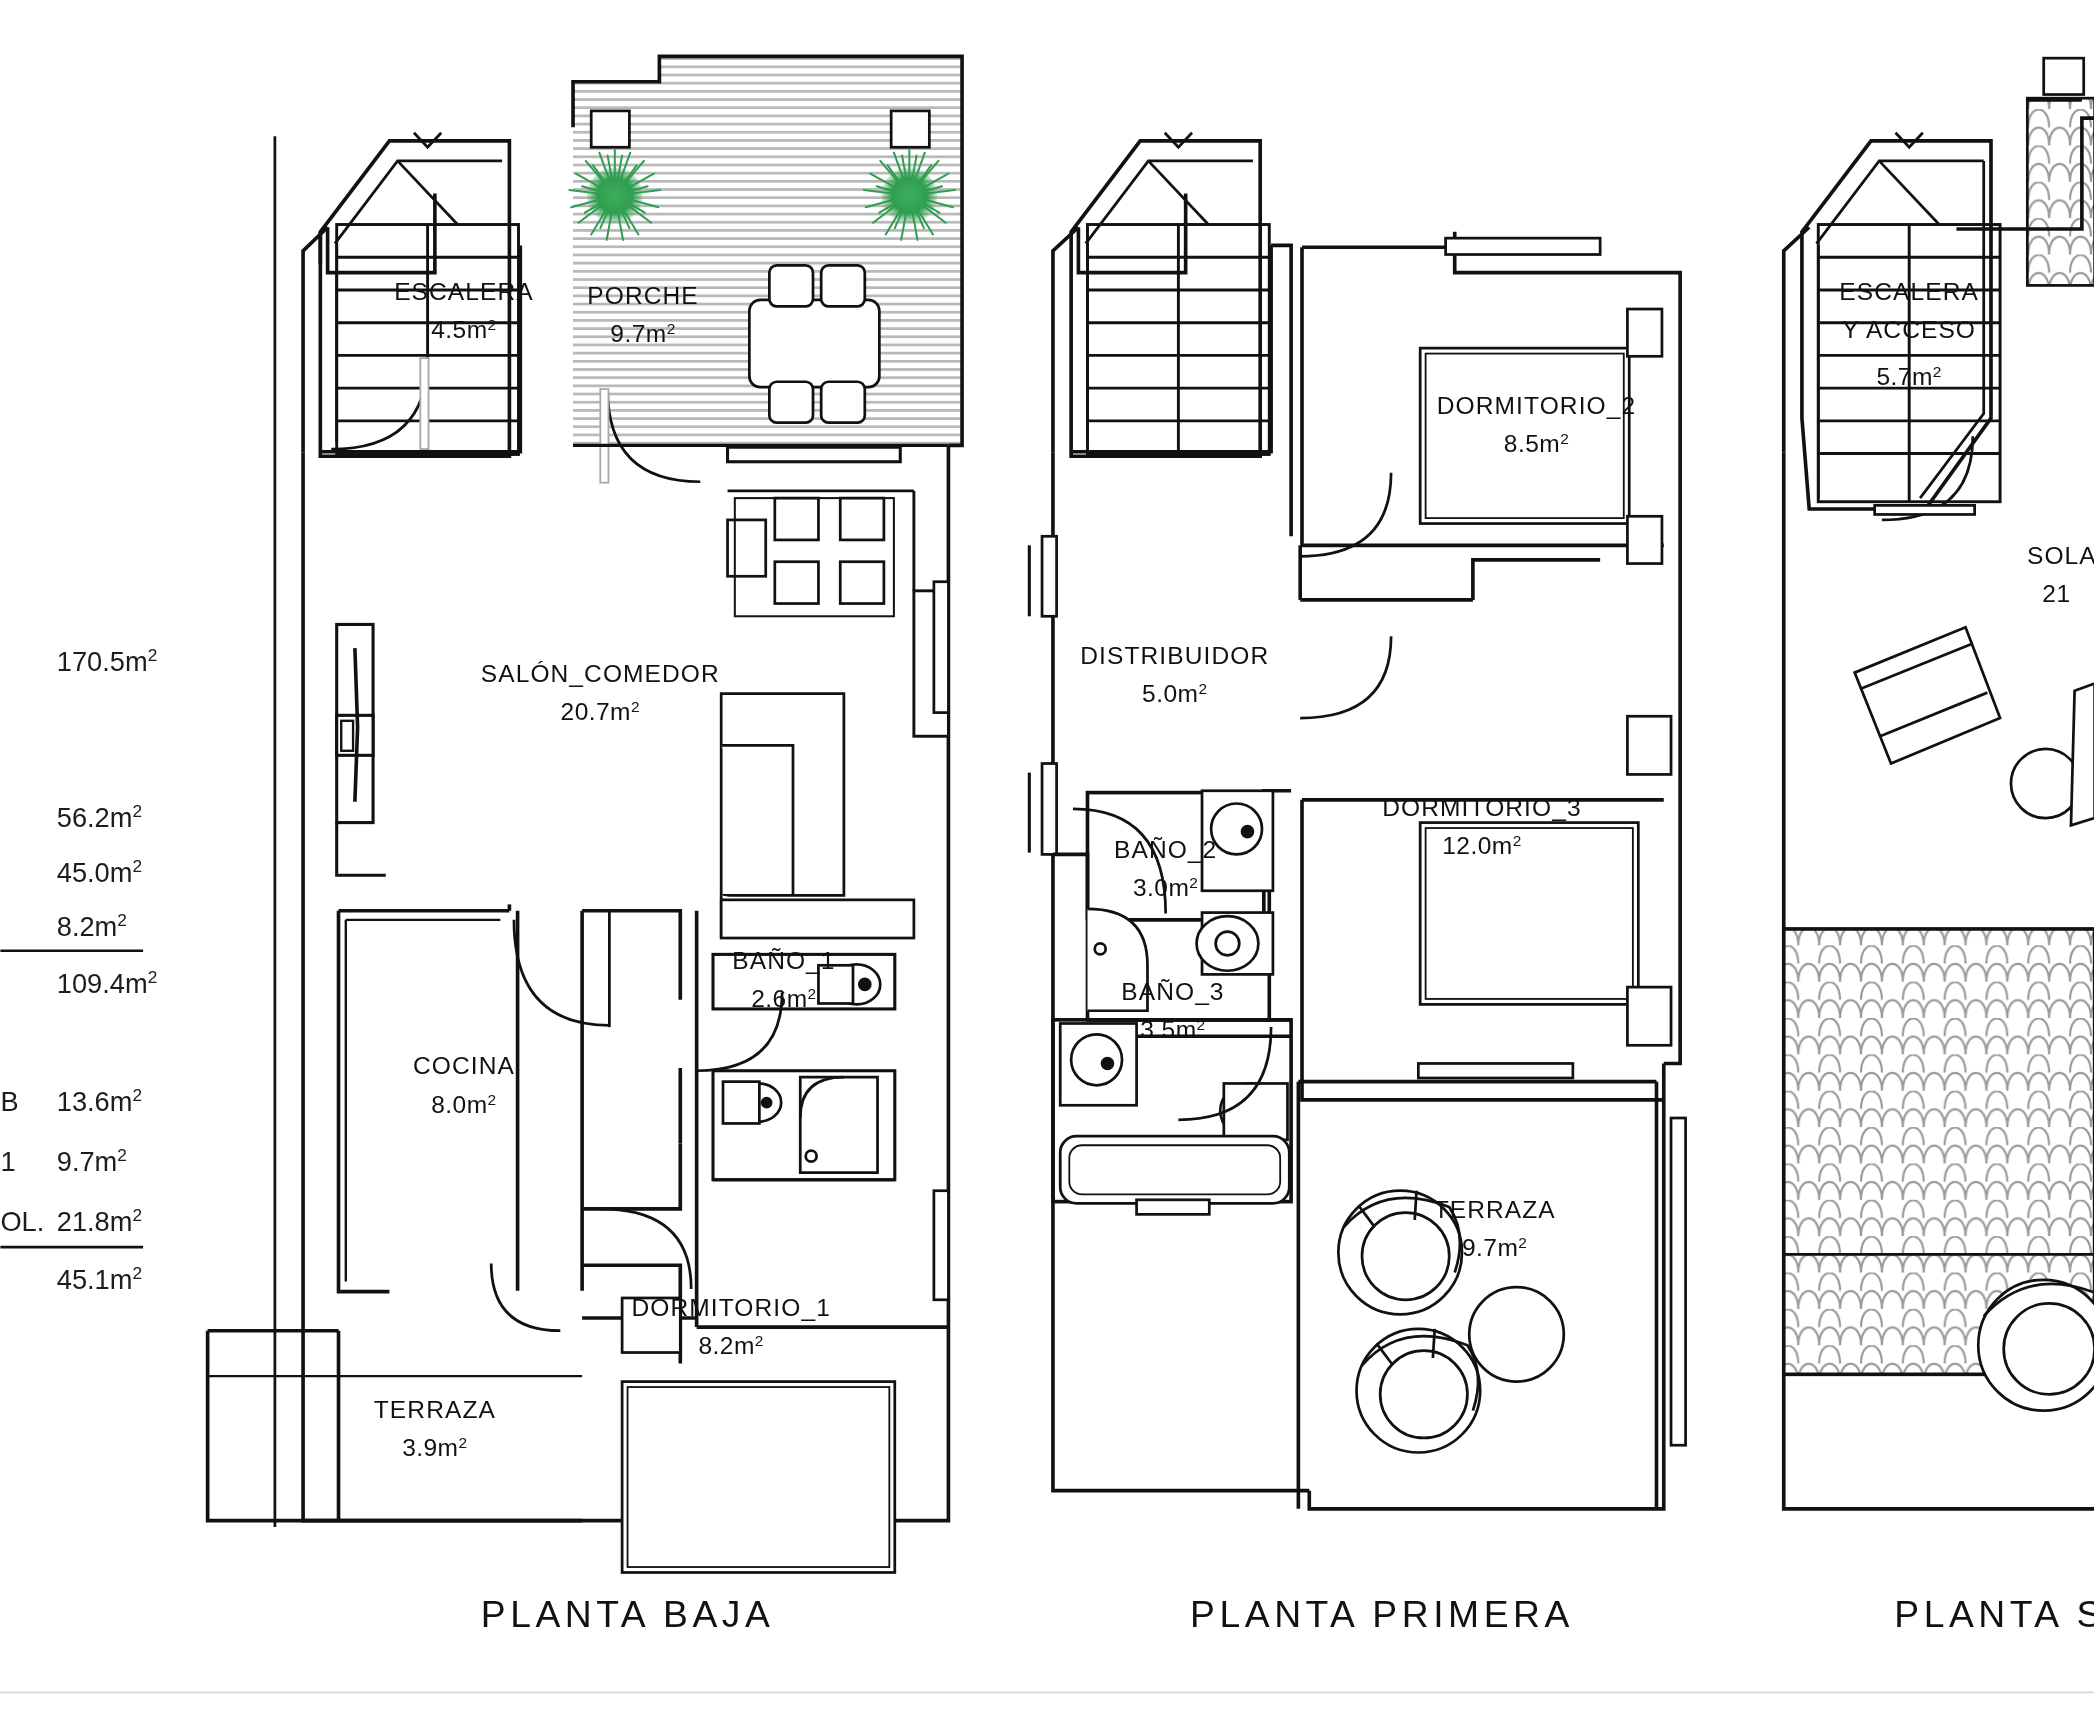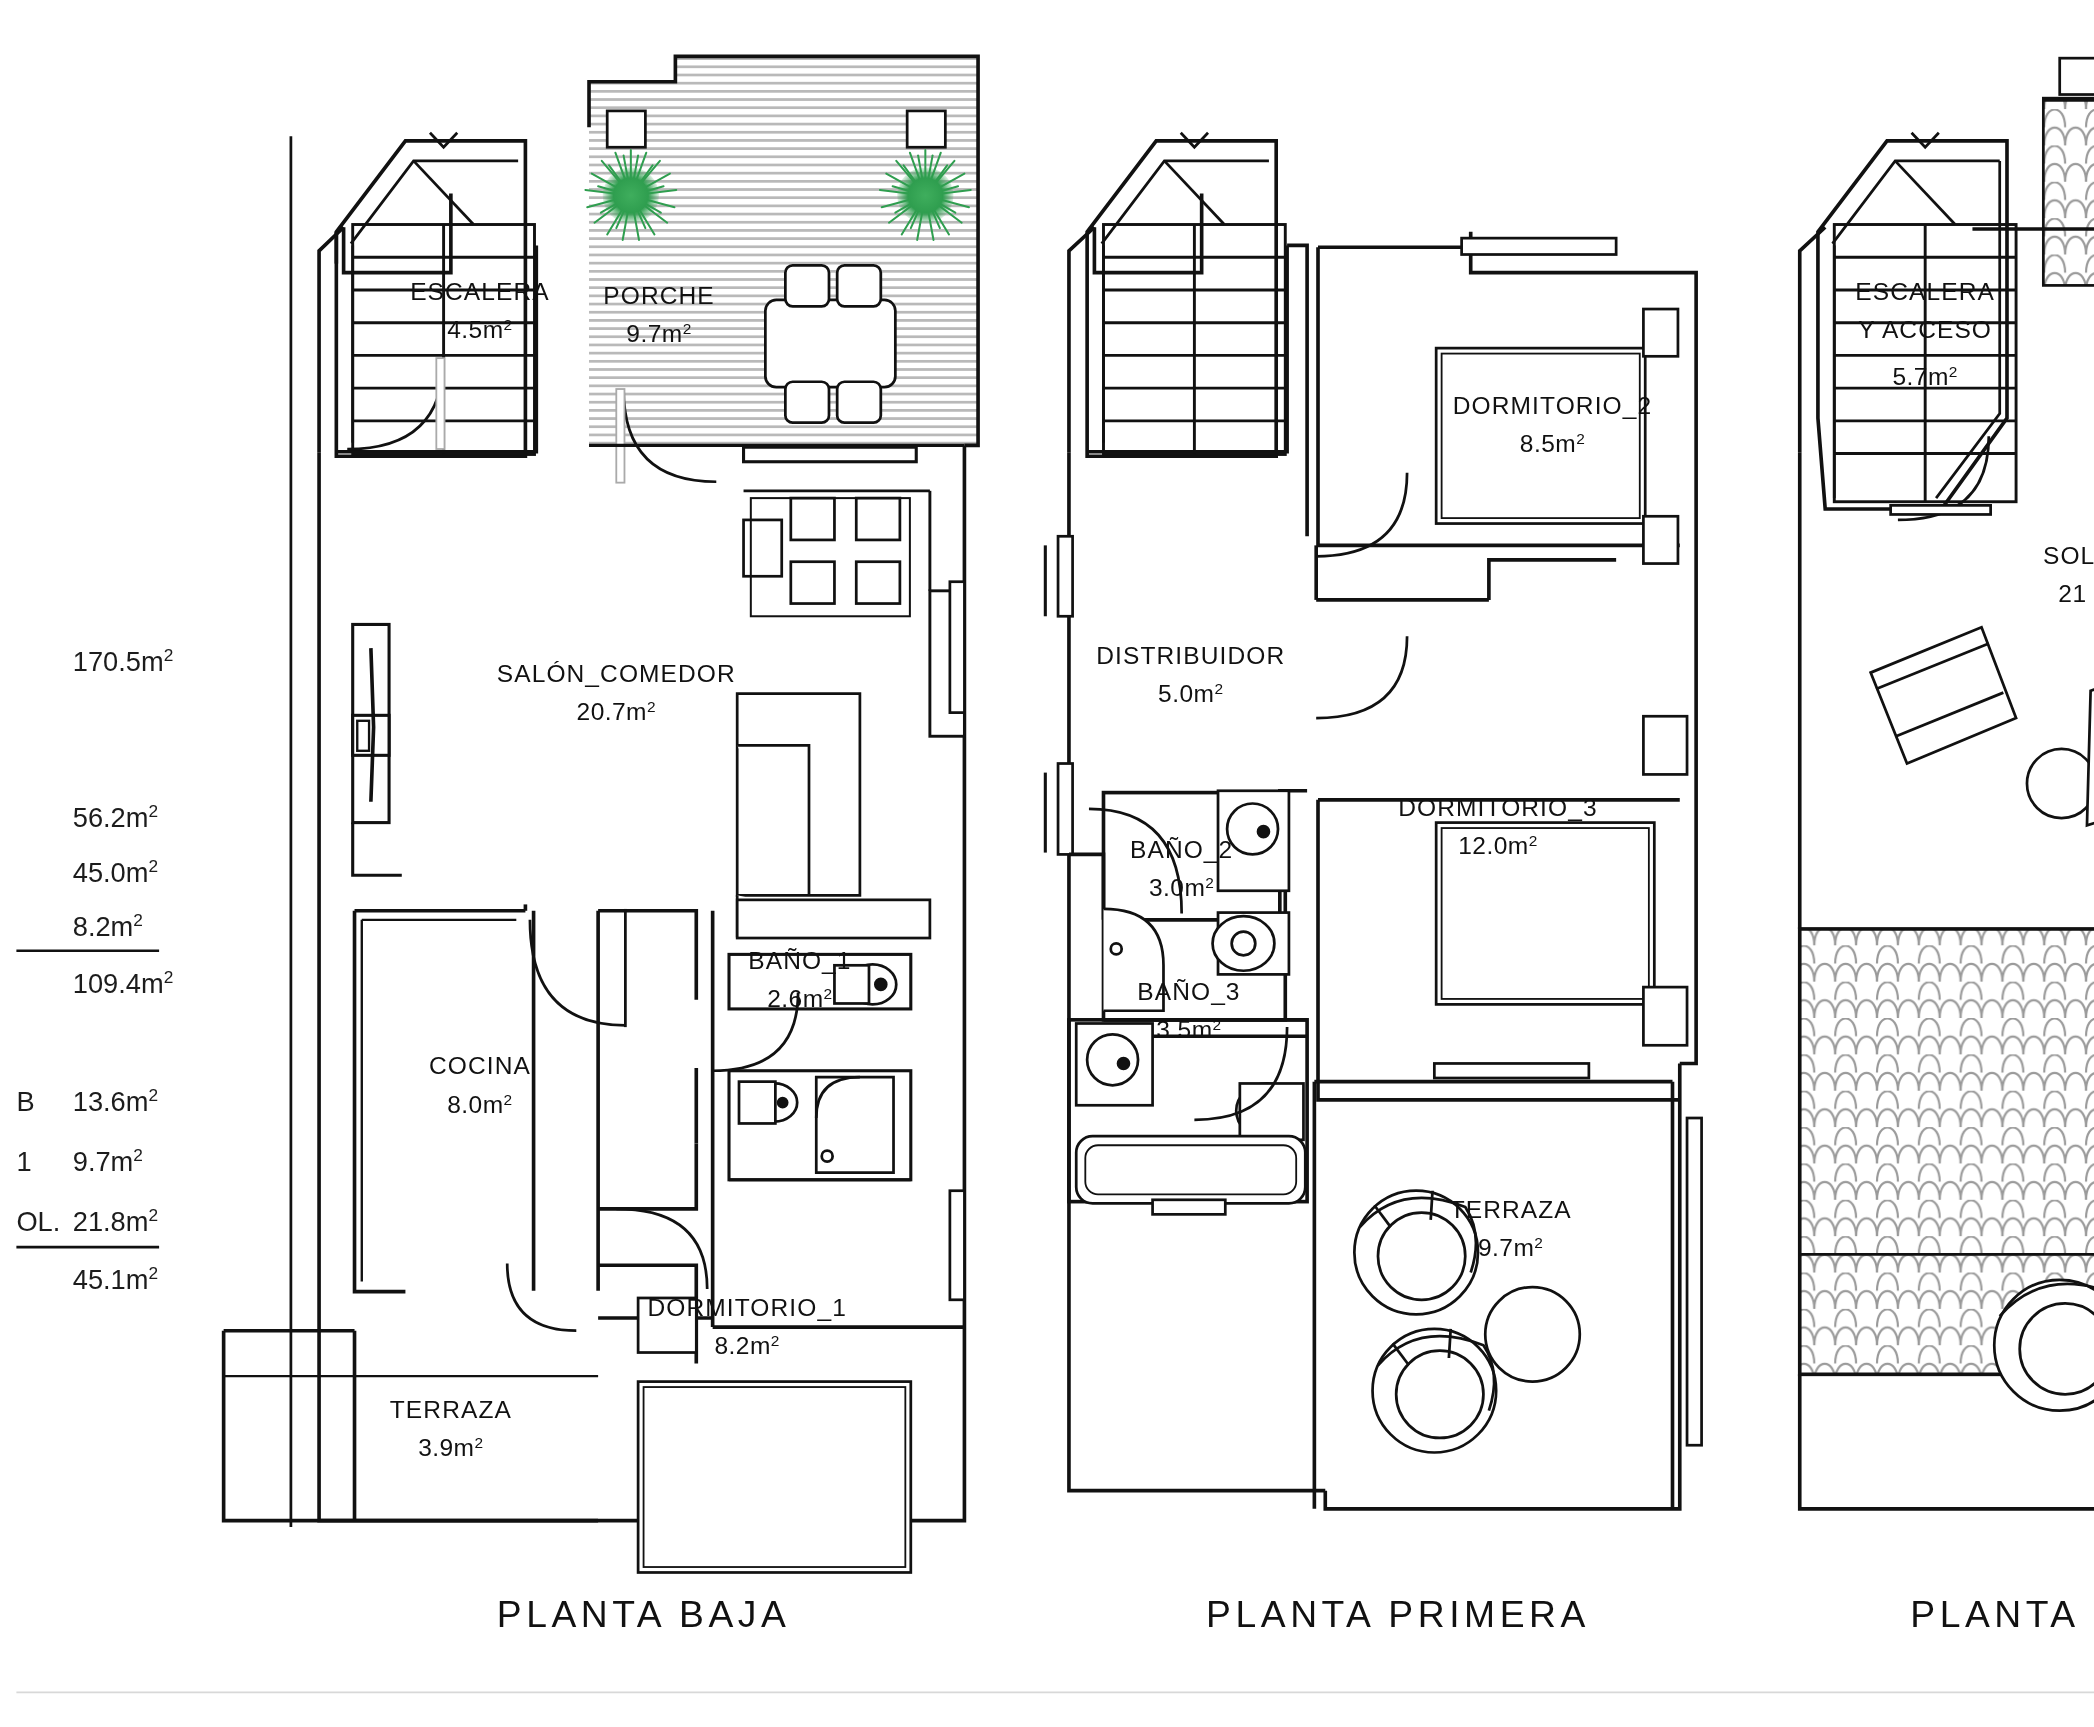--- a/index.html
+++ b/index.html
@@ -2,21 +2,21 @@
 <html style="font-size:14.5px"><head>
 <meta charset="utf-8">
 <style>
   html,body{margin:0;padding:0;background:#ffffff;}
   body{
     width:2095px;height:1727px;position:relative;overflow:hidden;
     font-family:"Liberation Sans", sans-serif;
     color:#1a1a1a;
   }
   #sheet{position:absolute;inset:0;}
-  .svgwrap{position:absolute;left:16px;top:0;width:1662px;height:1727px;border-radius:21px;}
+  .svgwrap{position:absolute;left:0;top:0;width:1662px;height:1727px;border-radius:21px;}
   svg{display:block;}
 
   
   .roomlabel{
     font-family:"Liberation Sans", sans-serif;
     font-size:27px; letter-spacing:1.2px; fill:#111; text-anchor:middle;
     font-weight:400;
   }
   .roomarea{
     font-family:"Liberation Sans", sans-serif;

